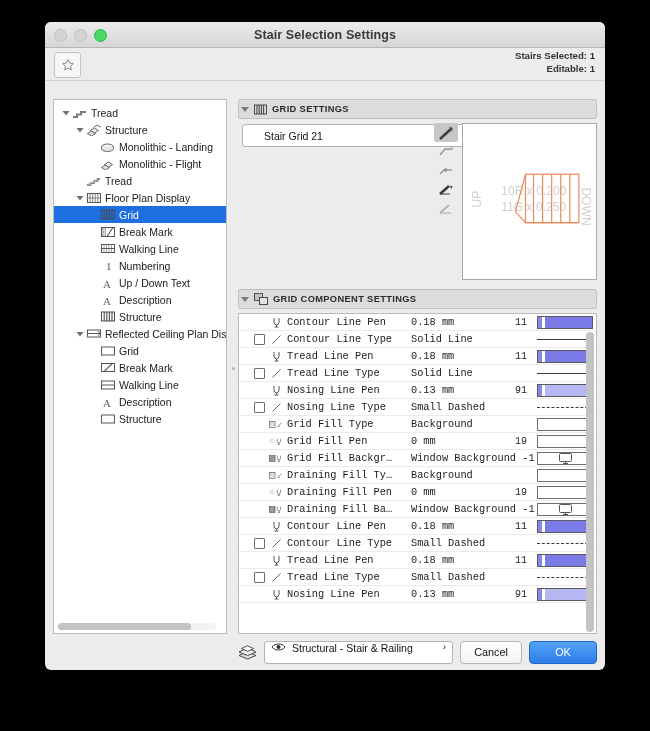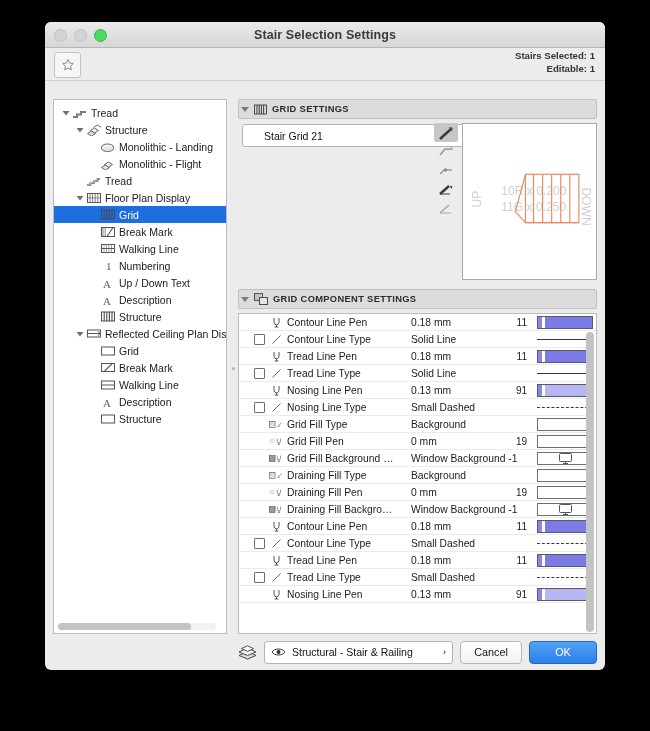--- a/index.html
+++ b/index.html
@@ -66,21 +66,21 @@
 
   .gridcomp{position:absolute;left:0;right:0;top:190px;bottom:0;}
   .gc-body{position:absolute;top:24px;left:0;right:0;bottom:0;background:#fff;border:1px solid #bcbcbc;overflow:hidden;}
 
   .grouprow{height:16px;background:#e4e4e4;border-bottom:1px solid #cdcdcd;display:flex;align-items:center;}
   .grouprow .gtri{margin-left:8px;width:0;height:0;border-left:4px solid transparent;border-right:4px solid transparent;
                   border-top:4.5px solid #7c7c7c;}
   .grouprow .gtl{margin-left:18px;font-size:9.3px;font-weight:700;color:#2b2b2b;letter-spacing:.3px;}
 
   .r{height:16px;border-bottom:1px solid #ebebeb;display:flex;align-items:center;font-size:10.3px;color:#1b1b1b;
-     position:relative;}
+     position:relative;font-family:Liberation Mono, monospace;}
   .r .c-chk{position:absolute;left:14px;width:12px;display:flex;justify-content:center;}
   .r .c-ic{position:absolute;left:30px;width:14px;display:flex;justify-content:center;}
   .r .c-nm{position:absolute;left:48px;right:200px;white-space:nowrap;overflow:hidden;text-overflow:ellipsis;}
   .r .c-v{position:absolute;left:172px;white-space:nowrap;}
   .r .c-n{position:absolute;left:262px;width:26px;text-align:right;font-size:10px;}
   .r .c-sw{position:absolute;left:298px;width:56px;height:13px;}
 
   .chk{width:9px;height:9px;border:1px solid #6d6d6d;background:#fff;border-radius:1px;}
   .penswatch{width:56px;height:13px;border:1.6px solid #5a5a5a;background:#fff;display:flex;align-items:center;
              box-sizing:border-box;}
@@ -93,21 +93,21 @@
             display:flex;align-items:center;justify-content:center;}
   .lineprev{width:100px;height:1px;background:#3a3a3a;}
   .dashprev{width:100px;height:0;border-top:1.4px dashed #3a3a3a;}
 
   .vscroll{position:absolute;right:2px;top:18px;width:8px;bottom:4px;}
   .vscroll i{position:absolute;left:0;top:0;width:8px;height:300px;background:#c3c3c3;border-radius:4px;}
 
   
   .footer{position:absolute;left:193px;right:8px;bottom:6px;height:24px;display:flex;align-items:center;gap:7px;}
   .layerfield{flex:1;height:21px;background:#fff;border:1px solid #b3b3b3;border-radius:3px;display:flex;
-              align-items:center;padding:0 6px;gap:6px;font-size:10.5px;color:#111;}
+              padding:0 6px;gap:6px;font-size:10.5px;color:#111;}
   .layerfield .chev{margin-left:auto;font-size:9px;color:#555;font-weight:700;}
   .btn{height:21px;border-radius:4px;font-size:10.8px;display:flex;align-items:center;justify-content:center;
        border:1px solid #b6b6b6;background:linear-gradient(#ffffff,#f2f2f2);color:#141414;width:60px;}
   .btn.prim{background:linear-gradient(#53a2f7,#2c7ee8);border-color:#2069c9;color:#fff;width:66px;}
   svg{shape-rendering:geometricPrecision;}
 </style>
 </head>
 <body>
 
 <div class="window">

